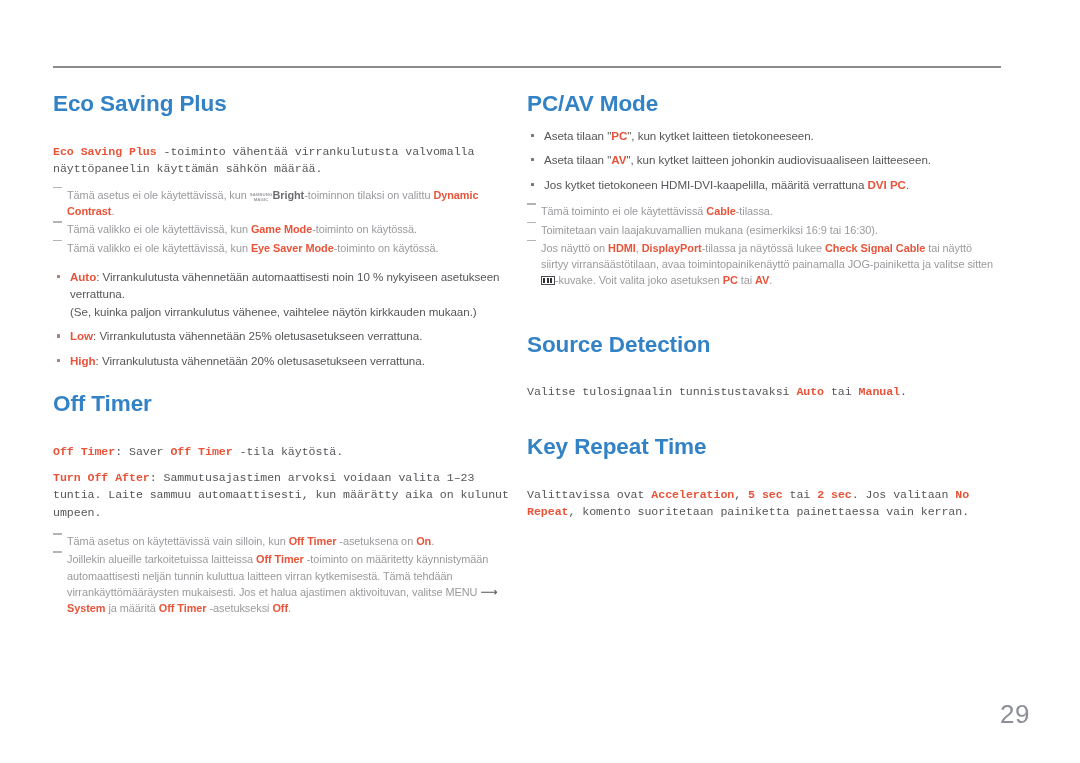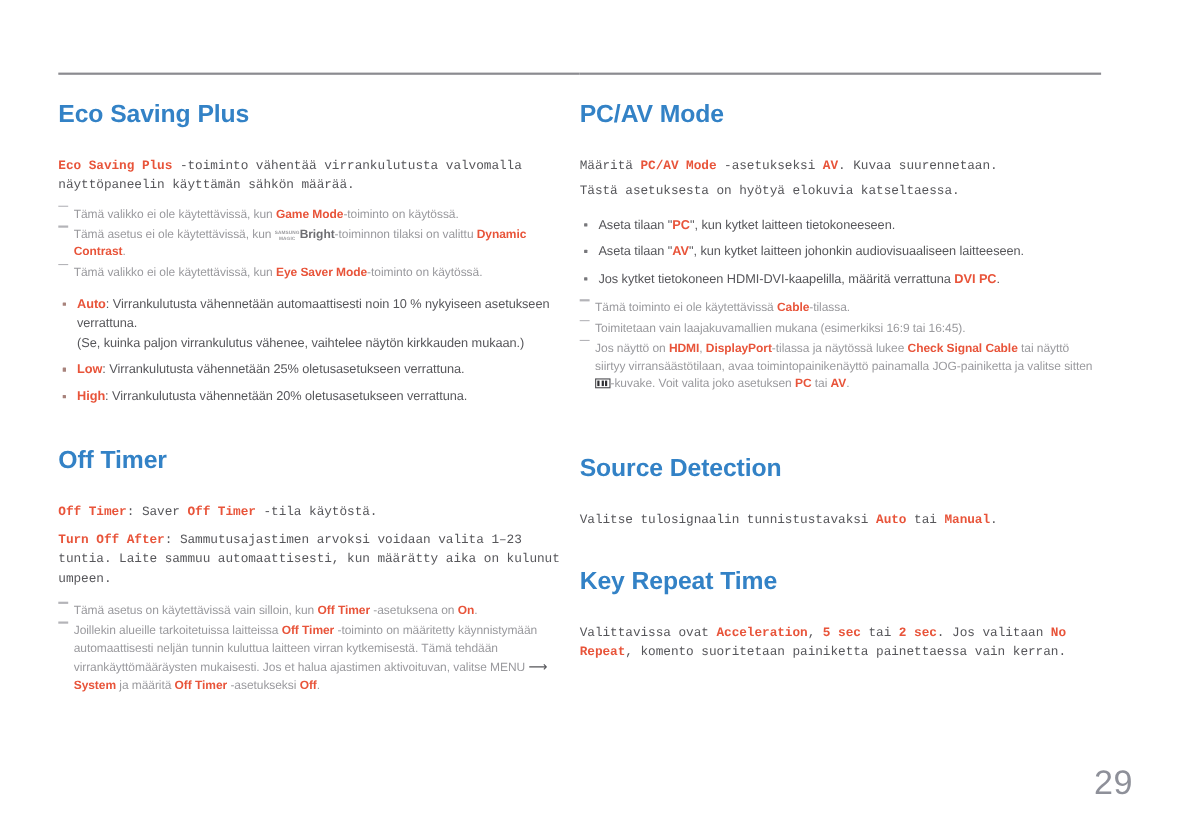--- a/index.html
+++ b/index.html
@@ -161,21 +161,21 @@
   .src-icon i.b1 { left: 1.1px; }
   .src-icon i.b2 { left: 4.7px; }
   .src-icon i.b3 { left: 8.3px; }
 
   .arrow { font-size: 12px; color: #56565a; }
 
   .page-number {
     position: absolute;
     right: 50px;
     bottom: 33px;
-    font-size: 31px;
+    font-size: 26px;
     color: #8e9099;
     letter-spacing: 0.5px;
   }
 </style>
 </head>
 <body>
 
 <div class="page">
 
   <div class="columns">
@@ -188,47 +188,47 @@
 
         <div class="body-block">
           <p class="para">
             <span class="accent">Eco Saving Plus</span><span> -toiminto vähentää virrankulutusta valvomalla näyttöpaneelin käyttämän sähkön määrää.</span>
           </p>
         </div>
 
         <div style="height:6px"></div>
 
         <div class="note">
+          <span class="dash"></span><span>Tämä asetus ei ole käytettävissä, kun </span><span class="magic"><span>SAMSUNG</span><span>MAGIC</span></span><span class="dark" style="font-weight:bold">Bright</span><span>-toiminnon tilaksi on valittu </span><span class="accent-strong">Dynamic Contrast</span><span>.</span>
+        </div>
+
+        <div class="note">
           <span class="dash"></span><span>Tämä valikko ei ole käytettävissä, kun </span><span class="accent-strong">Game Mode</span><span>-toiminto on käytössä.</span>
         </div>
 
         <div class="note">
-          <span class="dash"></span><span>Tämä asetus ei ole käytettävissä, kun </span><span class="magic"><span>SAMSUNG</span><span>MAGIC</span></span><span class="dark" style="font-weight:bold">Bright</span><span>-toiminnon tilaksi on valittu </span><span class="accent-strong">Dynamic Contrast</span><span>.</span>
-        </div>
-
-        <div class="note">
           <span class="dash"></span><span>Tämä valikko ei ole käytettävissä, kun </span><span class="accent-strong">Eye Saver Mode</span><span>-toiminto on käytössä.</span>
         </div>
 
         <div style="height:10px"></div>
 
         <ul class="bullets accent-dot">
           <li>
             <span class="dot"></span><span class="accent">Auto</span><span>: Virrankulutusta vähennetään automaattisesti noin 10 % nykyiseen asetukseen verrattuna.</span><br><span>(Se, kuinka paljon virrankulutus vähenee, vaihtelee näytön kirkkauden mukaan.)</span>
           </li>
           <li>
             <span class="dot"></span><span class="accent">Low</span><span>: Virrankulutusta vähennetään 25% oletusasetukseen verrattuna.</span>
           </li>
           <li>
             <span class="dot"></span><span class="accent">High</span><span>: Virrankulutusta vähennetään 20% oletusasetukseen verrattuna.</span>
           </li>
         </ul>
       </div>
 
-      <div style="margin-top:37px">
+      <div style="margin-top:23px">
         <h2 class="section-title" style="margin-top:0">Off Timer</h2>
 
         <div class="body-block">
           <p class="para">
             <span class="accent">Off Timer</span><span>: Saver </span><span class="accent">Off Timer</span><span> -tila käytöstä.</span>
           </p>
           <div style="height:5px"></div>
           <p class="para">
             <span class="accent">Turn Off After</span><span>: Sammutusajastimen arvoksi voidaan valita 1–23 tuntia. Laite sammuu automaattisesti, kun määrätty aika on kulunut umpeen.</span>
           </p>
@@ -245,27 +245,20 @@
         </div>
       </div>
     </div>
 
     <div class="col col-right">
 
       <div>
         <div class="rule"></div>
         <h2 class="section-title">PC/AV Mode</h2>
 
-        <div class="body-block">
-          <p class="para tight">
-            <span>Määritä </span><span class="accent">PC/AV Mode</span><span> -asetukseksi </span><span class="accent">AV</span><span>. Kuvaa suurennetaan.</span>
-          </p>
-          <div style="height:4px"></div>
-          <p class="para">Tästä asetuksesta on hyötyä elokuvia katseltaessa.</p>
-        </div>
 
         <div style="height:10px"></div>
 
         <ul class="bullets">
           <li>
             <span class="dot"></span><span>Aseta tilaan "</span><span class="accent">PC</span><span>", kun kytket laitteen tietokoneeseen.</span>
           </li>
           <li>
             <span class="dot"></span><span>Aseta tilaan "</span><span class="accent">AV</span><span>", kun kytket laitteen johonkin audiovisuaaliseen laitteeseen.</span>
           </li>
@@ -274,29 +267,29 @@
           </li>
         </ul>
 
         <div style="height:3px"></div>
 
         <div class="note">
           <span class="dash"></span><span>Tämä toiminto ei ole käytettävissä </span><span class="accent-strong">Cable</span><span>-tilassa.</span>
         </div>
 
         <div class="note">
-          <span class="dash"></span><span>Toimitetaan vain laajakuvamallien mukana (esimerkiksi 16:9 tai 16:45).</span>
+          <span class="dash"></span><span>Toimitetaan vain laajakuvamallien mukana (esimerkiksi 16:9 tai 16:30).</span>
         </div>
 
         <div class="note">
           <span class="dash"></span><span>Jos näyttö on </span><span class="accent-strong">HDMI</span><span>, </span><span class="accent-strong">DisplayPort</span><span>-tilassa ja näytössä lukee </span><span class="accent-strong">Check Signal Cable</span><span> tai näyttö siirtyy virransäästötilaan, avaa toimintopainikenäyttö painamalla JOG-painiketta ja valitse sitten </span><span class="src-icon"><i class="b1"></i><i class="b2"></i><i class="b3"></i></span><span>-kuvake. Voit valita joko asetuksen </span><span class="accent-strong">PC</span><span> tai </span><span class="accent-strong">AV</span><span>.</span>
         </div>
       </div>
 
-      <div style="margin-top:56px">
+      <div style="margin-top:44px">
         <h2 class="section-title" style="margin-top:0">Source Detection</h2>
         <div class="body-block">
           <p class="para">
             <span>Valitse tulosignaalin tunnistustavaksi </span><span class="accent">Auto</span><span> tai </span><span class="accent">Manual</span><span>.</span>
           </p>
         </div>
       </div>
 
       <div style="margin-top:34px">
         <h2 class="section-title" style="margin-top:0">Key Repeat Time</h2>

